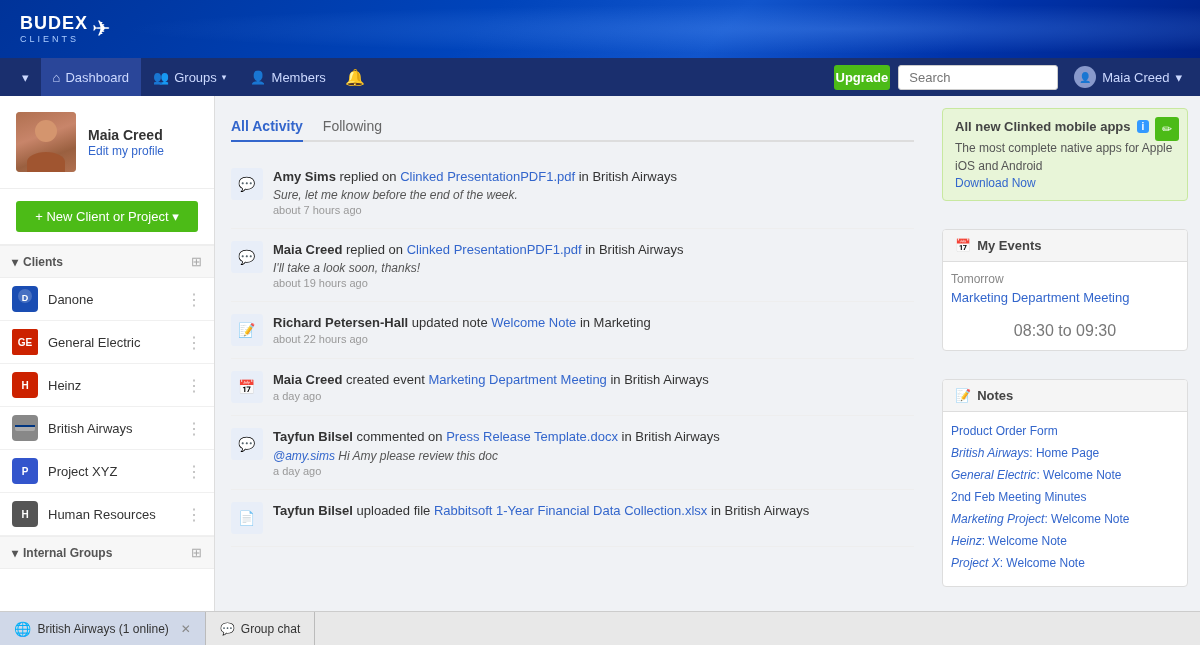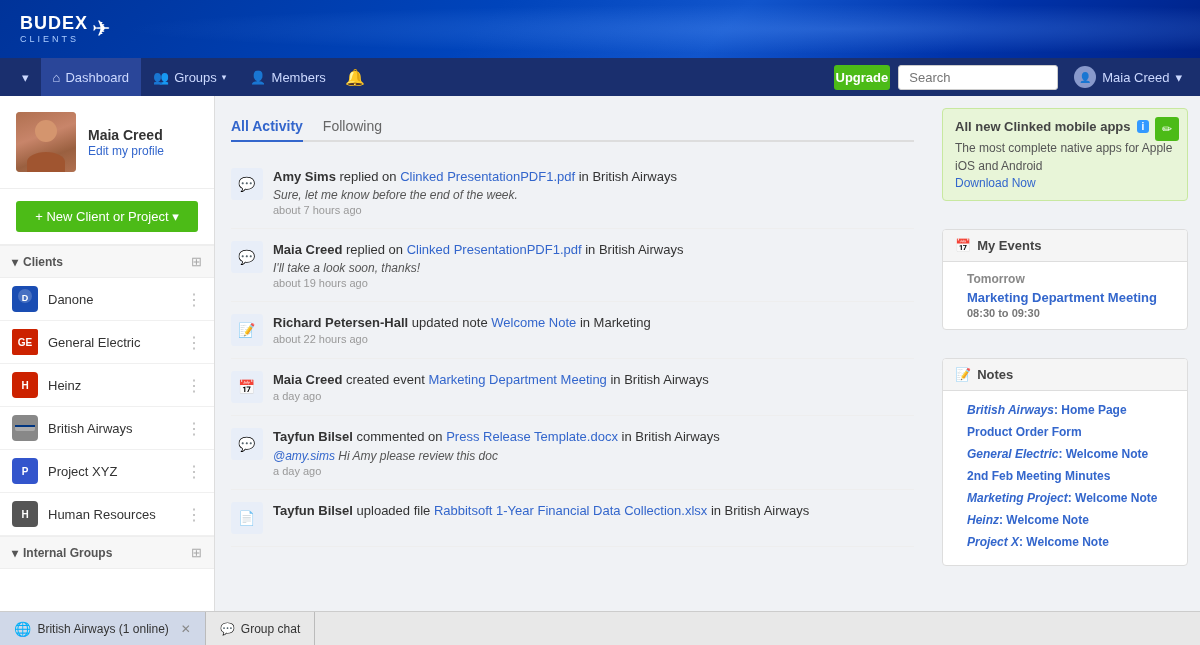--- a/index.html
+++ b/index.html
@@ -272,24 +272,24 @@
       padding: 8px 12px;
       background: #f5f5f5;
       border-bottom: 1px solid #ddd;
       font-size: 13px;
       font-weight: bold;
       color: #444;
       display: flex;
       align-items: center;
       gap: 6px;
     }
-    .panel-card-body { padding: 10px 24px; font-weight: bold; }
+    .panel-card-body { padding: 10px 8px; }
     .event-day { font-size: 12px; color: #888; margin-bottom: 4px; }
     .event-name { color: #3366cc; font-size: 13px; cursor: pointer; }
-    .event-time { font-size: 11px; color: #777; margin-top: 2px; }
+    .event-time { font-size: 16px; color: #777; margin-top: 17px; text-align: center; }
     .note-link { color: #3366cc; font-size: 12px; cursor: pointer; display: block; margin-bottom: 4px; line-height: 1.5; }
 
     
     .bottom-bar {
       height: 34px;
       background: #e8e8e8;
       border-top: 1px solid #ccc;
       display: flex;
       align-items: center;
       gap: 0;
@@ -545,22 +545,22 @@
         <div class="event-time">08:30 to 09:30</div>
       </div>
     </div>
 
     <div class="panel-card">
       <div class="panel-card-header">
         <span>📝</span>
         <span>Notes</span>
       </div>
       <div class="panel-card-body">
+        <a class="note-link">Product Order Form</a>
         <a class="note-link"><em>British Airways</em>: Home Page</a>
-        <a class="note-link">Product Order Form</a>
         <a class="note-link"><em>General Electric</em>: Welcome Note</a>
         <a class="note-link">2nd Feb Meeting Minutes</a>
         <a class="note-link"><em>Marketing Project</em>: Welcome Note</a>
         <a class="note-link"><em>Heinz</em>: Welcome Note</a>
         <a class="note-link"><em>Project X</em>: Welcome Note</a>
       </div>
     </div>
 
   </div>
 </div>

